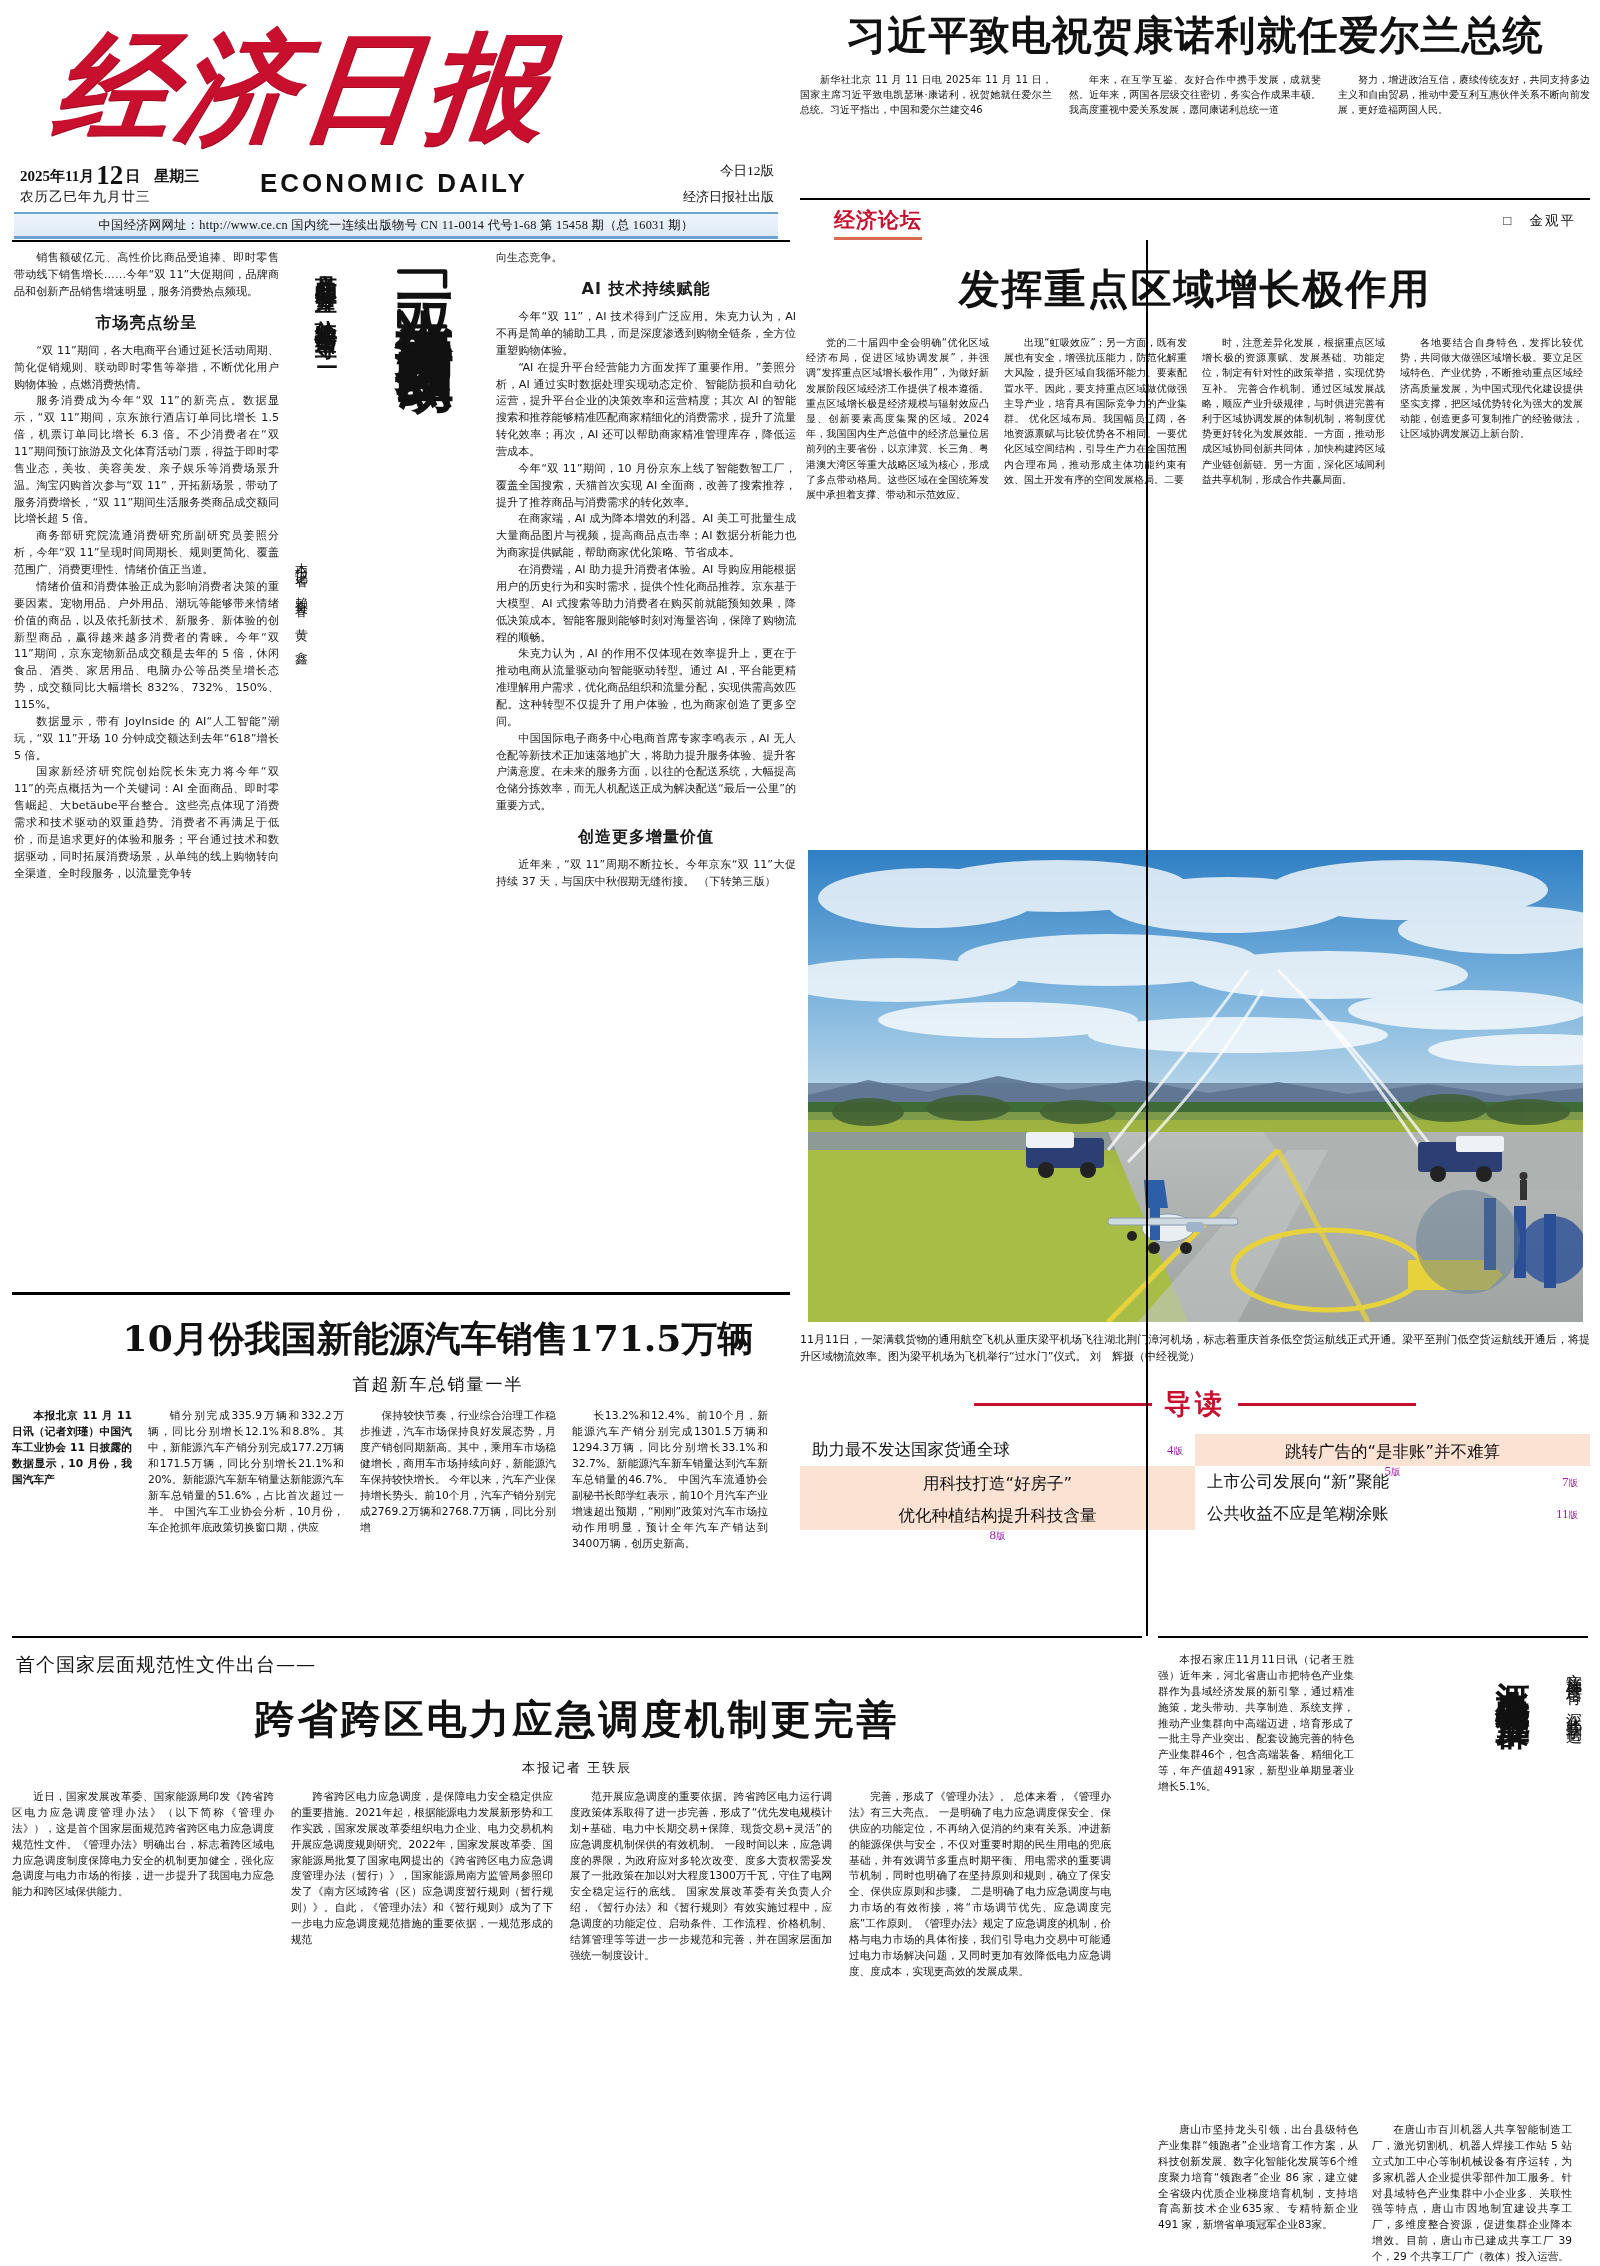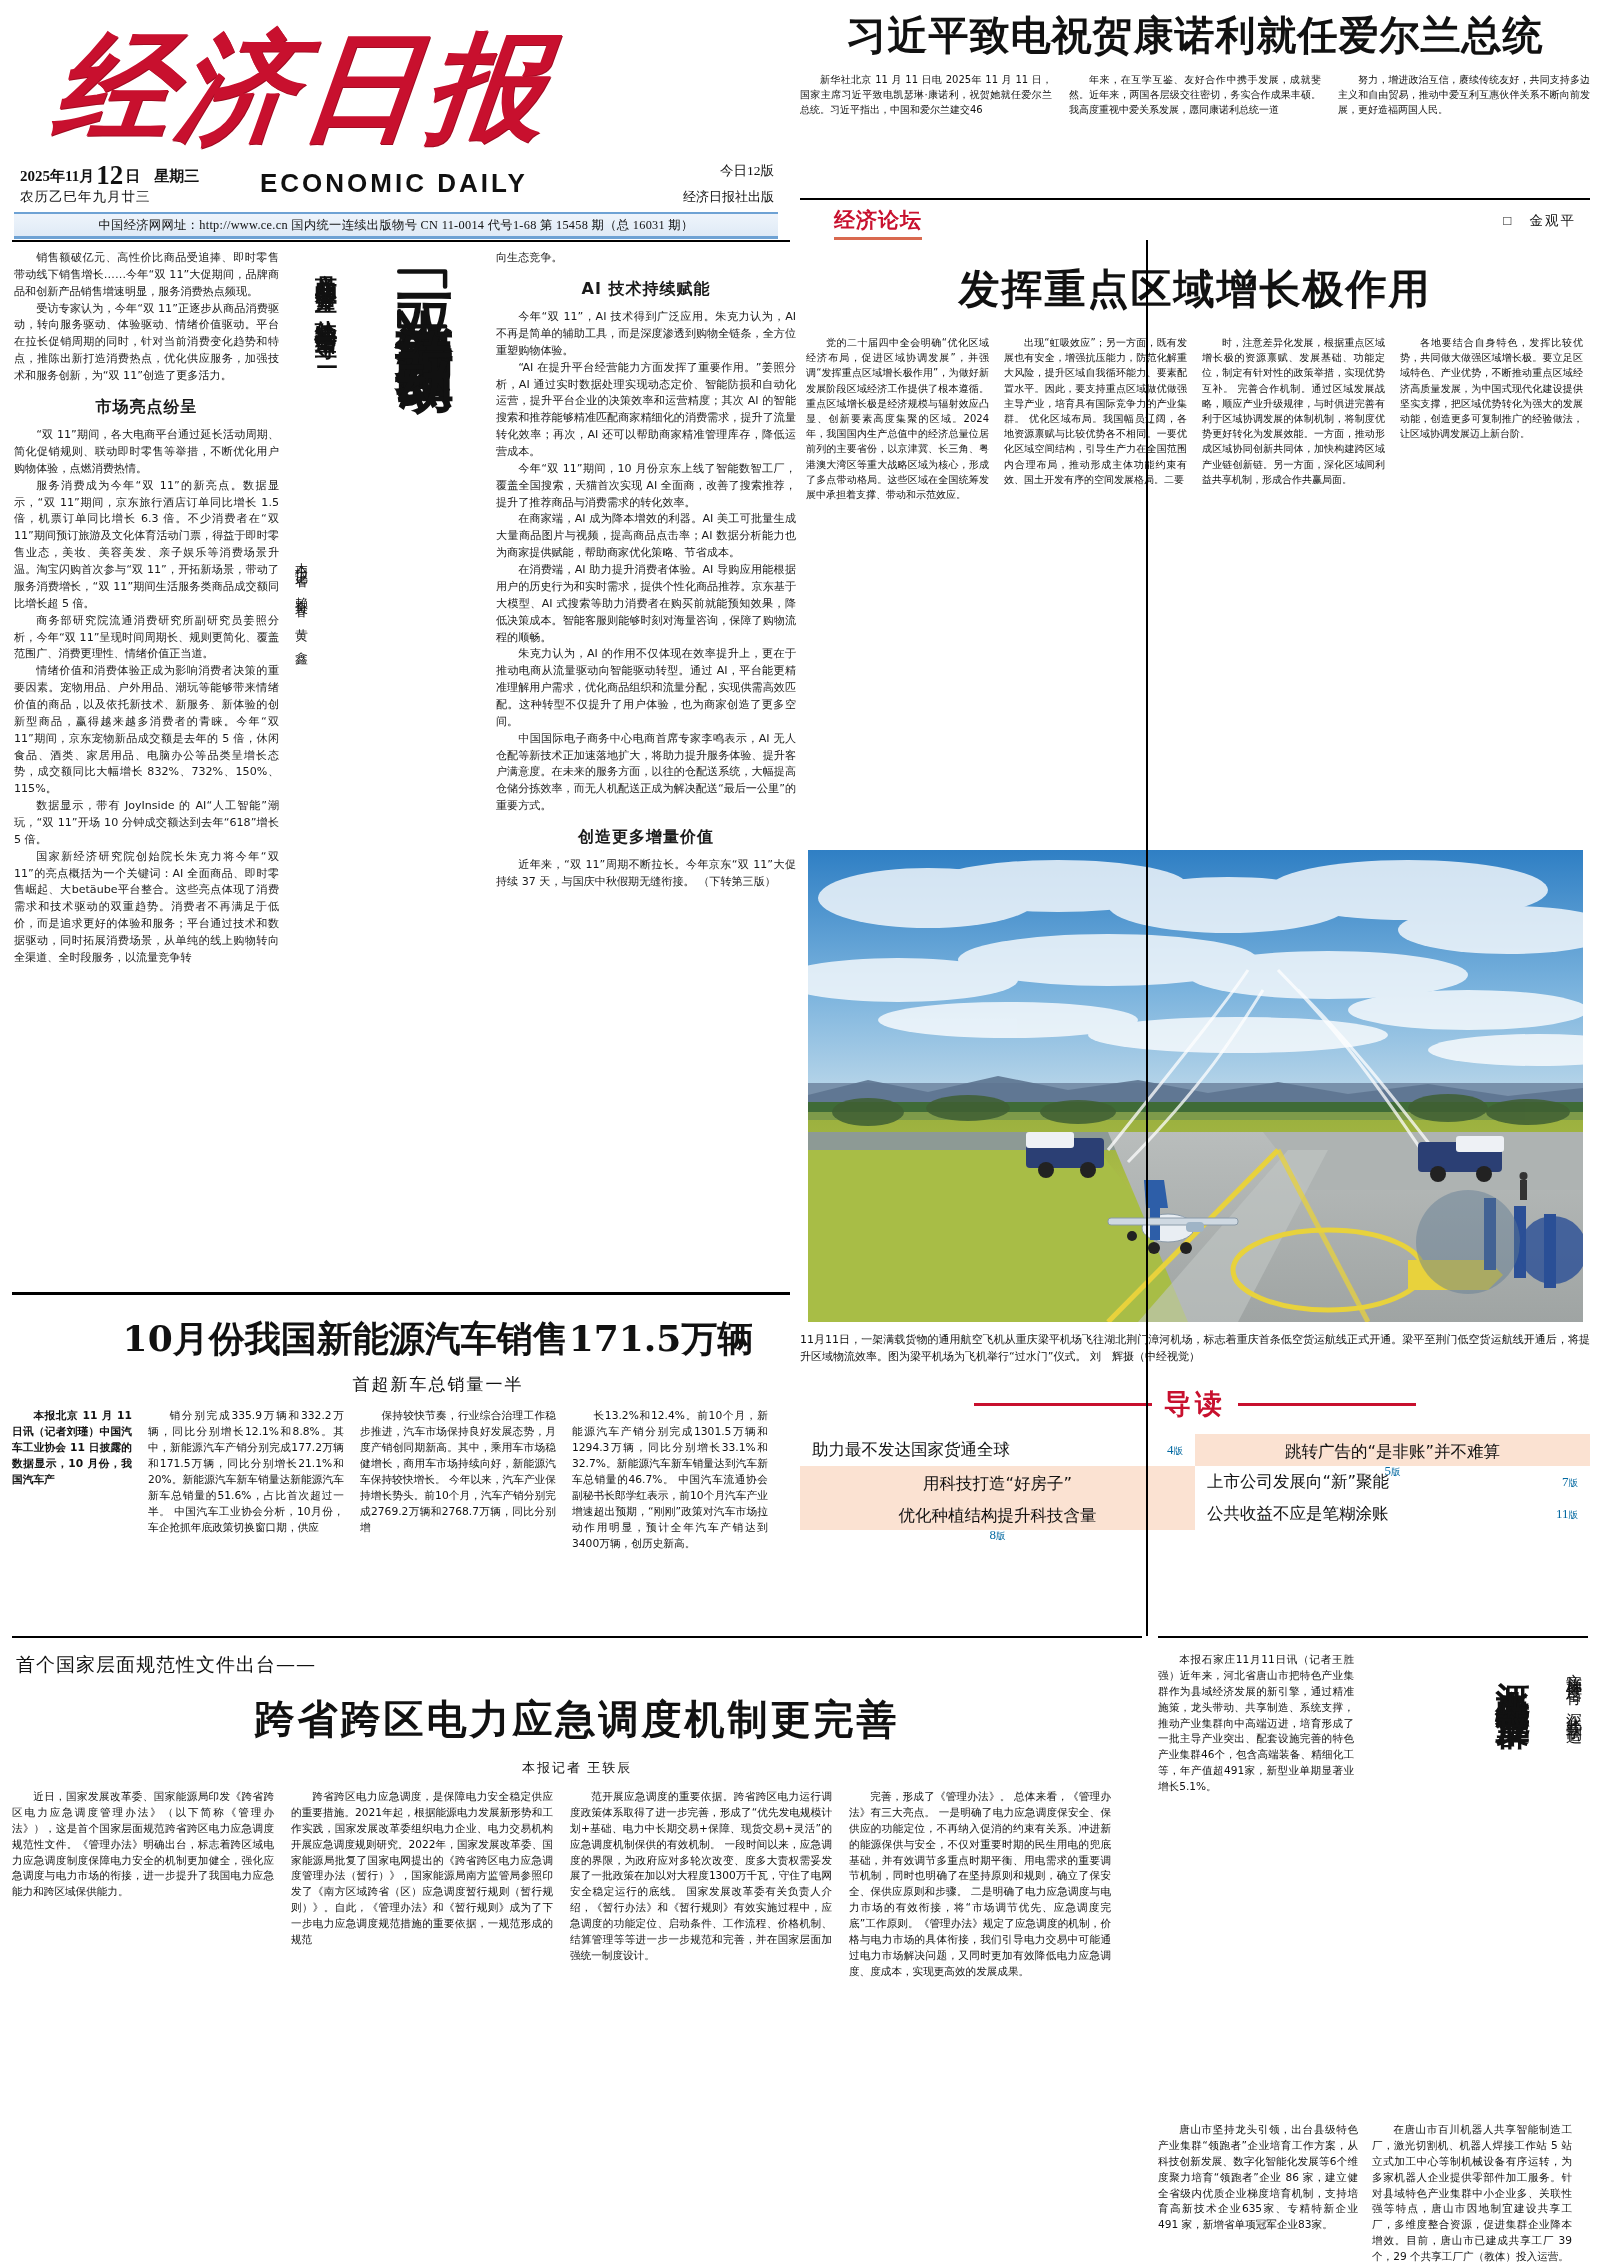--- a/index.html
+++ b/index.html
@@ -62,21 +62,21 @@
 
   
   .guide{position:absolute;left:800px;top:1386px;width:790px;}
   .guide-title{display:flex;align-items:center;justify-content:center;gap:12px;}
   .guide-title .ln{height:3px;background:#c8102e;width:178px;}
   .guide-title .tx{font-size:27px;font-weight:bold;color:#c8102e;letter-spacing:4px;
                    font-family:"DejaVu Sans","Liberation Sans",sans-serif;}
   .guide-grid{margin-top:12px;display:grid;grid-template-columns:1fr 1fr;}
   .gi{display:flex;align-items:center;justify-content:space-between;padding:7px 12px;height:32px;box-sizing:border-box;}
   .gi .t{font-size:16.5px;font-family:"DejaVu Sans","Liberation Sans",sans-serif;white-space:nowrap;}
-  .gi .p{font-size:13px;color:#0369a1;white-space:nowrap;}
+  .gi .p{font-size:13px;color:#a21caf;white-space:nowrap;}
   .gi .p i{font-style:normal;font-size:9.5px;}
   .gi.sh{background:#fbe2d2;flex-direction:column;}
 
   
   .lead-left{position:absolute;left:12px;top:240px;width:778px;height:1042px;}
   .ll-sep{position:absolute;left:0;top:0;width:778px;height:2px;background:#000;}
   .ll-inner{position:absolute;left:0;top:10px;width:778px;height:1030px;}
   .col-a{position:absolute;left:2px;top:0;width:265px;}
   .col-c{position:absolute;left:484px;top:0;width:300px;}
   .vhead-block{position:absolute;left:272px;top:2px;width:208px;height:990px;}
@@ -328,21 +328,20 @@
           <span class="p"><span>11</span><i>版</i></span>
         </div>
     </div>
   </div>
 
   <div class="lead-left">
     <div class="ll-sep"></div>
     <div class="ll-inner">
       <div class="col-a body-txt">
         <p>销售额破亿元、高性价比商品受追捧、即时零售带动线下销售增长……今年“双 11”大促期间，品牌商品和创新产品销售增速明显，服务消费热点频现。</p>
-        <p>受访专家认为，今年“双 11”正逐步从商品消费驱动，转向服务驱动、体验驱动、情绪价值驱动。平台在拉长促销周期的同时，针对当前消费变化趋势和特点，推陈出新打造消费热点，优化供应服务，加强技术和服务创新，为“双 11”创造了更多活力。</p>
         <div class="sub-head">市场亮点纷呈</div>
         <p>“双 11”期间，各大电商平台通过延长活动周期、简化促销规则、联动即时零售等举措，不断优化用户购物体验，点燃消费热情。</p>
         <p>服务消费成为今年“双 11”的新亮点。数据显示，“双 11”期间，京东旅行酒店订单同比增长 1.5 倍，机票订单同比增长 6.3 倍。不少消费者在“双 11”期间预订旅游及文化体育活动门票，得益于即时零售业态，美妆、美容美发、亲子娱乐等消费场景升温。淘宝闪购首次参与“双 11”，开拓新场景，带动了服务消费增长，“双 11”期间生活服务类商品成交额同比增长超 5 倍。</p>
         <p>商务部研究院流通消费研究所副研究员姜照分析，今年“双 11”呈现时间周期长、规则更简化、覆盖范围广、消费更理性、情绪价值正当道。</p>
         <p>情绪价值和消费体验正成为影响消费者决策的重要因素。宠物用品、户外用品、潮玩等能够带来情绪价值的商品，以及依托新技术、新服务、新体验的创新型商品，赢得越来越多消费者的青睐。今年“双 11”期间，京东宠物新品成交额是去年的 5 倍，休闲食品、酒类、家居用品、电脑办公等品类呈增长态势，成交额同比大幅增长 832%、732%、150%、115%。</p>
         <p>数据显示，带有 JoyInside 的 AI“人工智能”潮玩，“双 11”开场 10 分钟成交额达到去年“618”增长 5 倍。</p>
         <p>国家新经济研究院创始院长朱克力将今年“双 11”的亮点概括为一个关键词：AI 全面商品、即时零售崛起、大betäube平台整合。这些亮点体现了消费需求和技术驱动的双重趋势。消费者不再满足于低价，而是追求更好的体验和服务；平台通过技术和数据驱动，同时拓展消费场景，从单纯的线上购物转向全渠道、全时段服务，以流量竞争转</p>
       </div>
 
       <div class="vhead-block">

